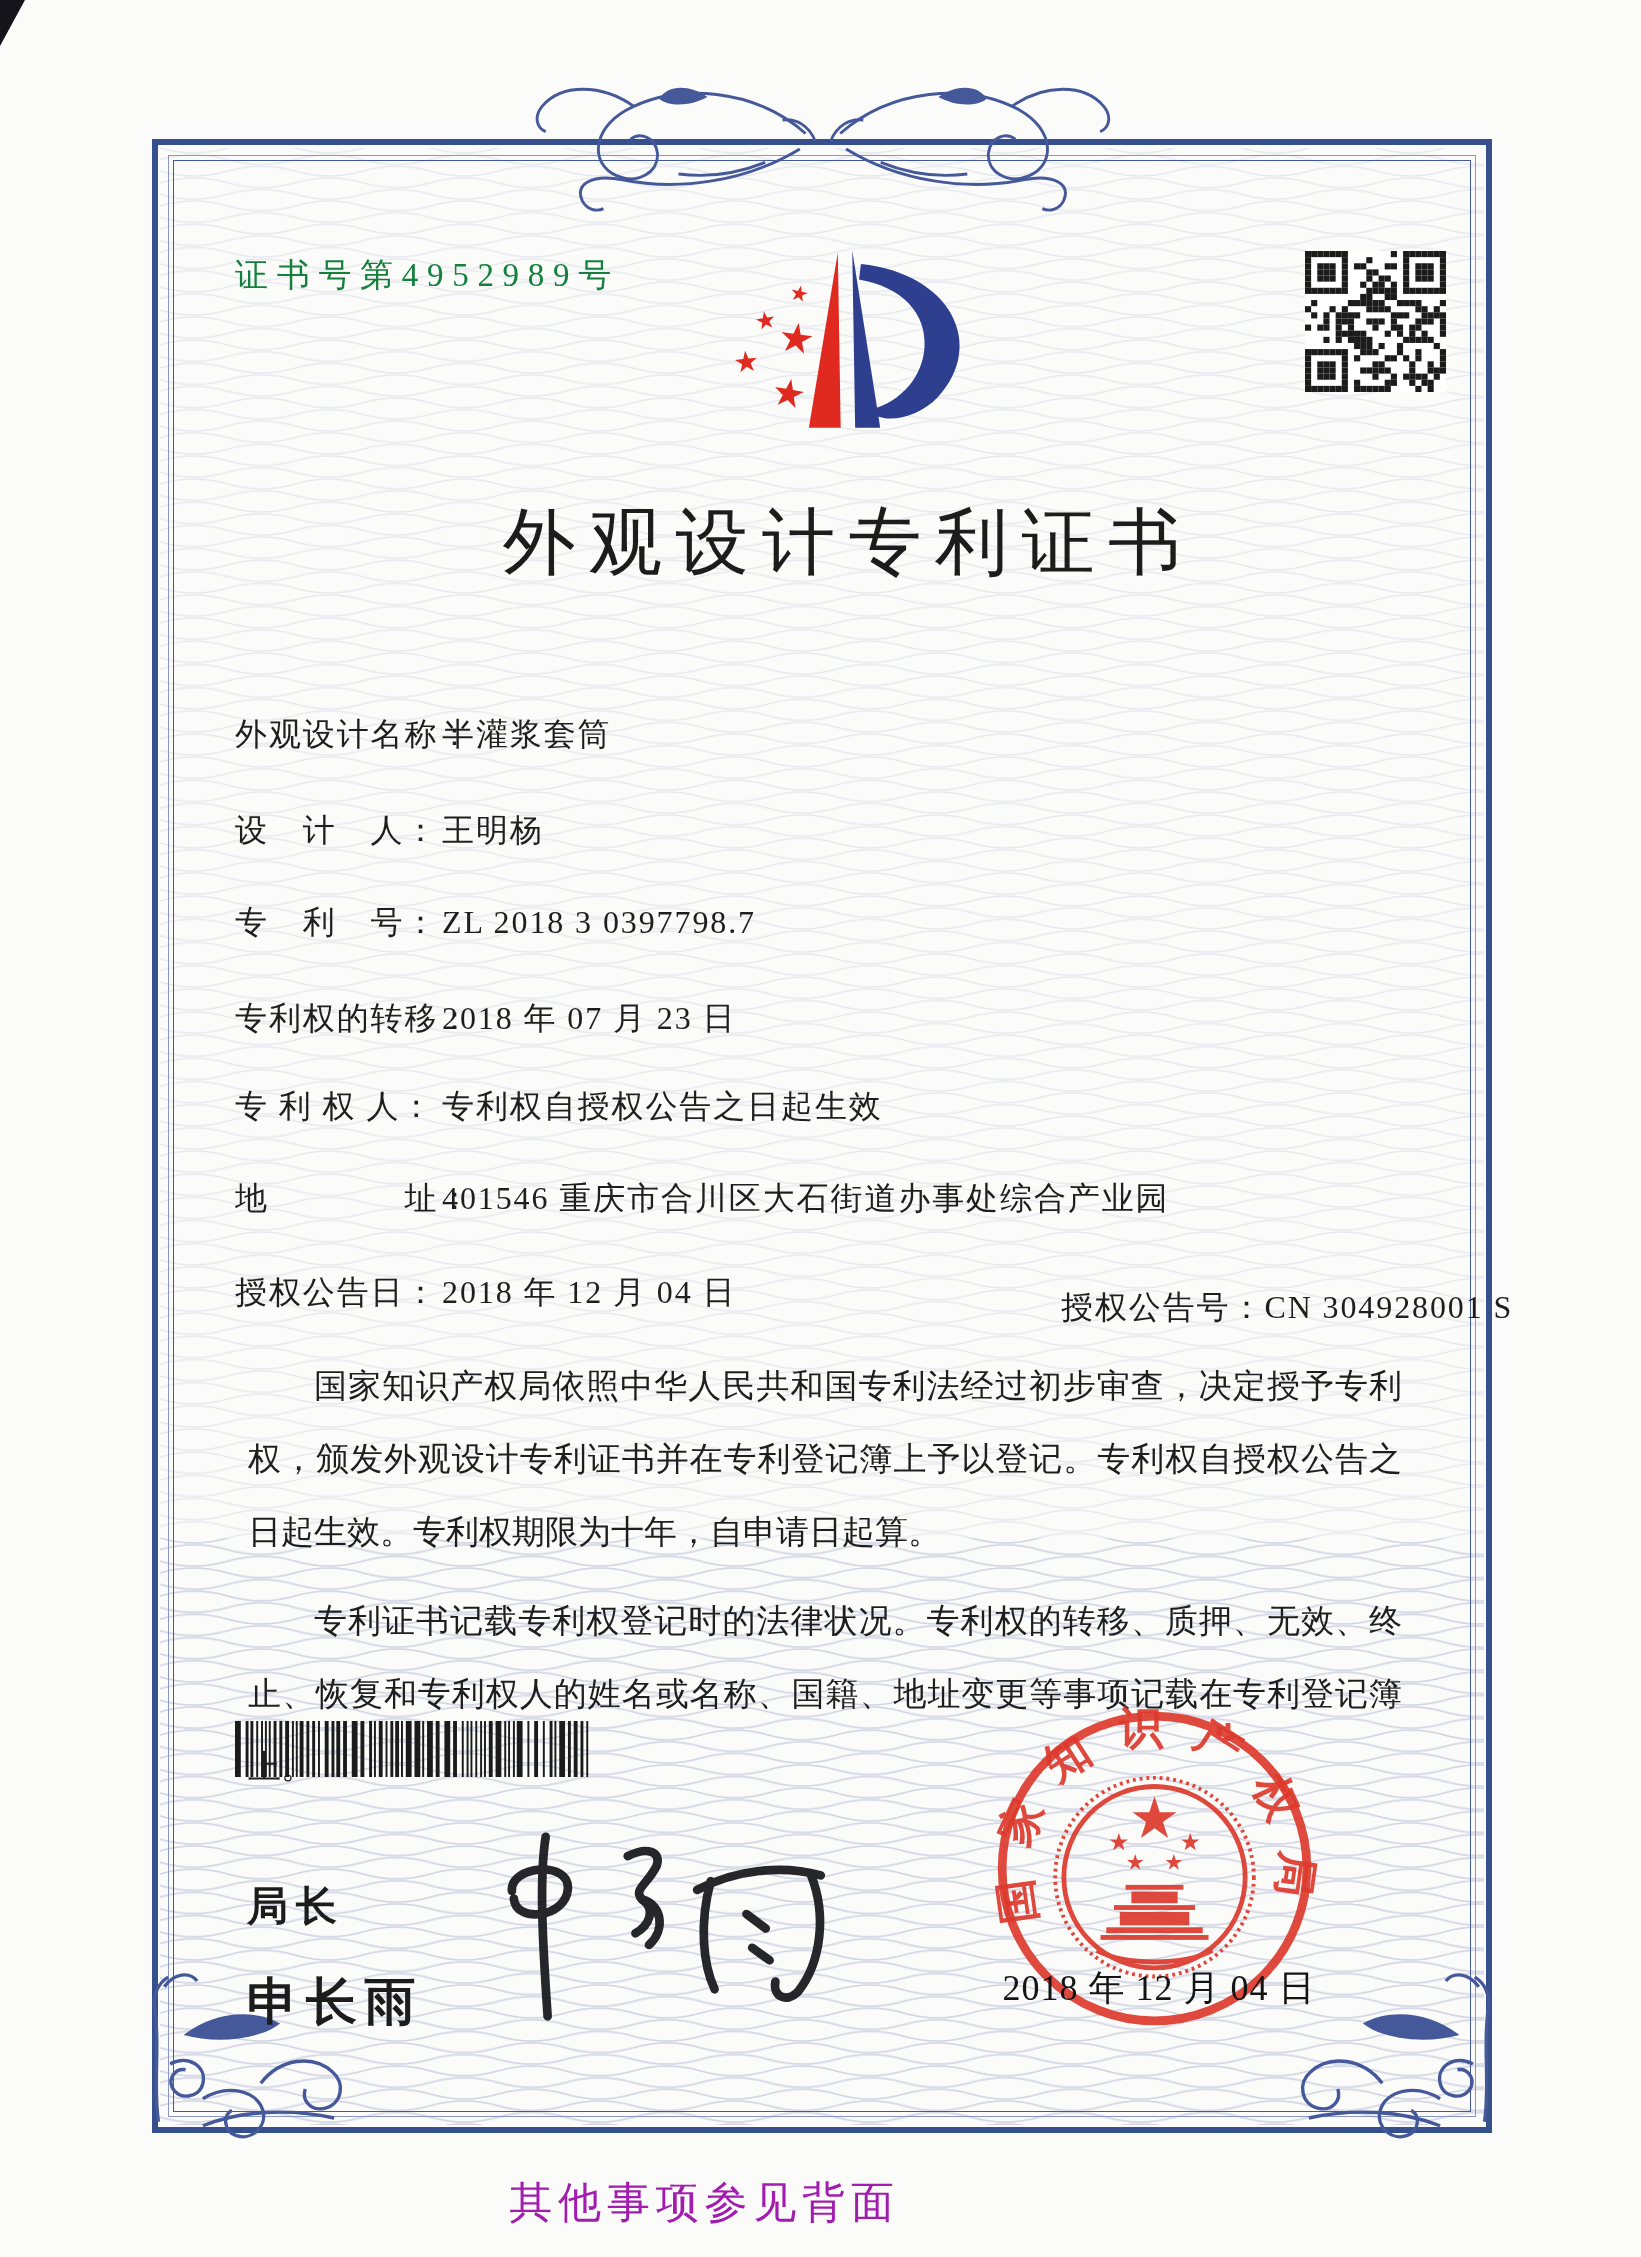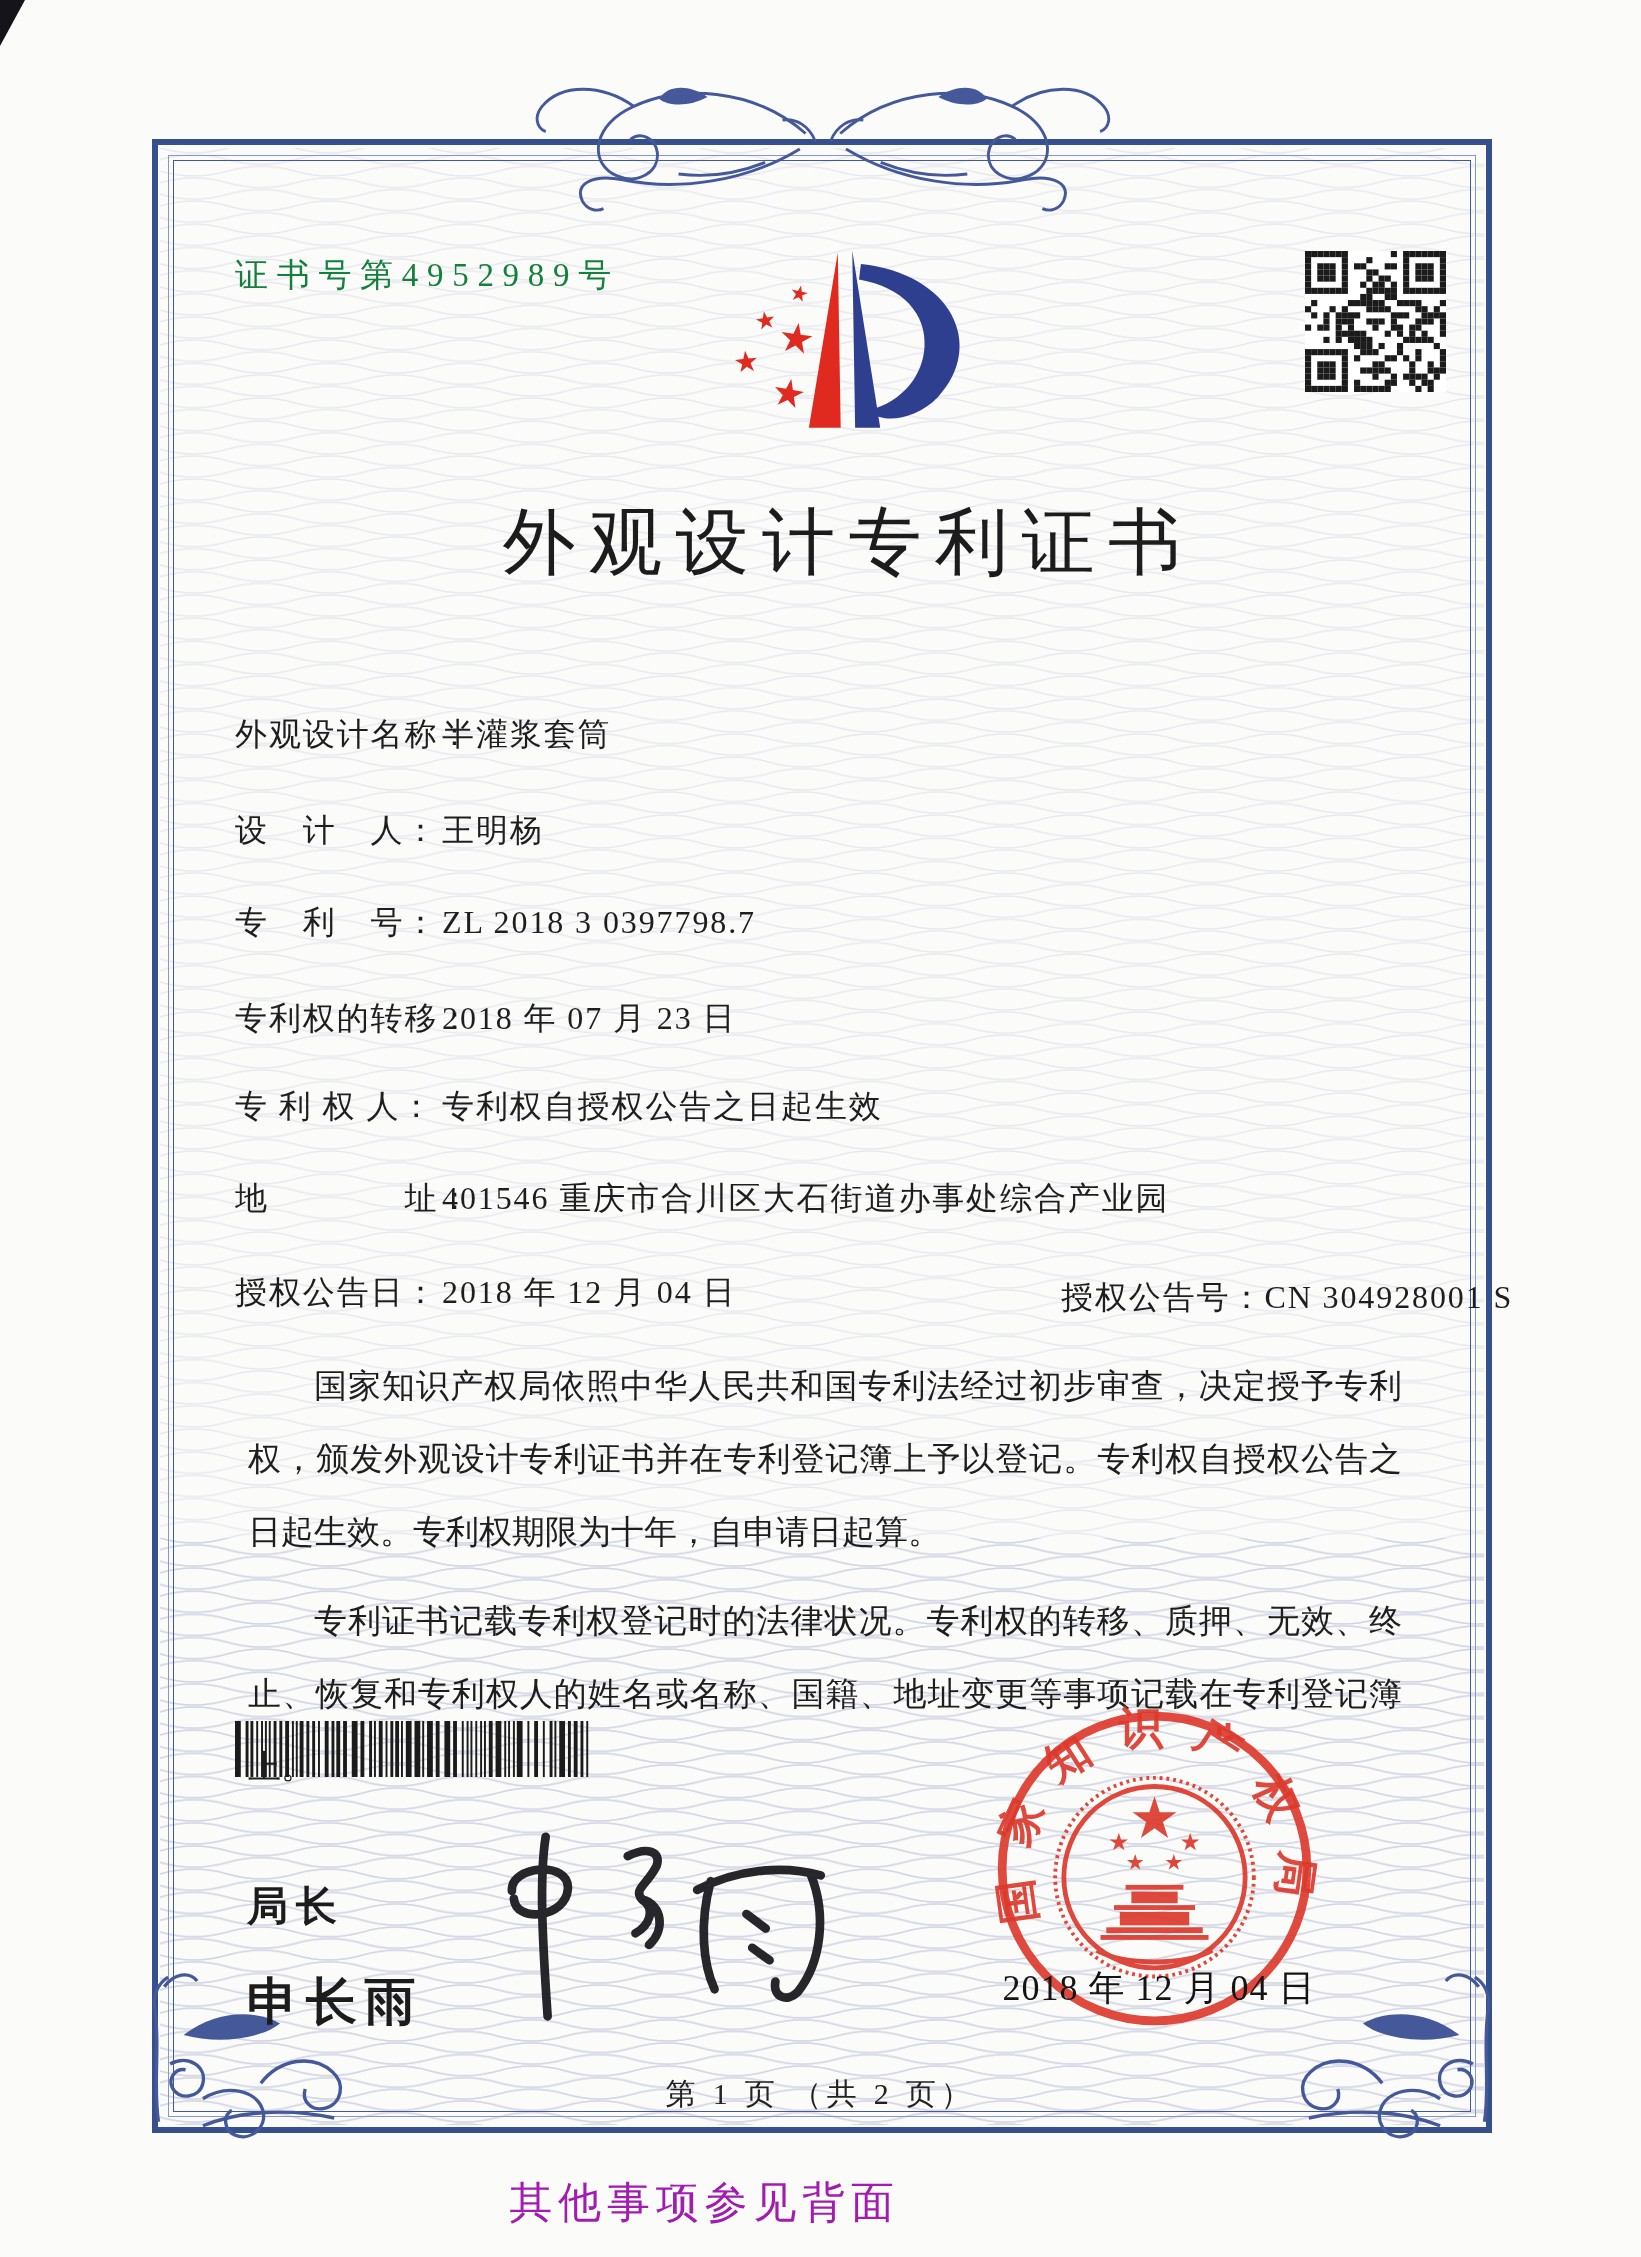--- a/index.html
+++ b/index.html
@@ -19,21 +19,21 @@
   
   .cert-no{position:absolute;left:235px;top:253px;font-size:33px;letter-spacing:8.7px;
       color:#15803d;z-index:3;}
   .logo{position:absolute;left:714px;top:239px;z-index:3;}
   .qr{position:absolute;left:1305px;top:251px;z-index:3;}
   .title{position:absolute;left:0;top:494px;width:1641px;text-align:center;
       font-size:73px;font-weight:normal;letter-spacing:13.5px;color:#1c1c1c;z-index:3;padding-left:28px;}
   .row{position:absolute;left:235px;font-size:32px;color:#1e1e1e;letter-spacing:1.9px;
       white-space:nowrap;z-index:3;}
   .row .lab{display:inline-block;width:207px;}
-  .grant2{position:absolute;left:826px;top:5px;}
+  .grant2{position:absolute;left:826px;top:15px;}
   .body-text{position:absolute;left:232px;top:1334px;width:1186px;z-index:3;
       font-size:33px;line-height:73px;color:#1e1e1e;text-align:justify;}
   .body-text p{margin:16px;text-indent:2em;}
   .barcode{position:absolute;left:235px;top:1721px;z-index:3;}
   .officer-role{position:absolute;left:247px;top:1879px;font-family:"Liberation Sans",sans-serif;
       font-size:41px;font-weight:600;color:#1c1c1c;letter-spacing:7.7px;z-index:3;}
   .officer-name{position:absolute;left:247px;top:1948px;font-family:"Liberation Sans",sans-serif;
       font-size:51px;font-weight:600;color:#1c1c1c;letter-spacing:7.7px;z-index:3;margin-top:20px;}
   .signature{position:absolute;left:454px;top:1798px;z-index:3;}
   .seal{position:absolute;left:979px;top:1692px;z-index:4;}
@@ -527,17 +527,16 @@
         <rect x="146" y="228" width="72" height="14"></rect>
         <rect x="132" y="244" width="100" height="6"></rect>
         <rect x="126" y="252" width="112" height="5"></rect>
       </g>
       <path d="M122,268 C152,284 212,284 242,268" fill="none" stroke="#dd392d" stroke-width="5"></path>
     </g>
   </svg>
   <div class="seal-date">2018 年 12 月 04 日</div>
 
   
-  <div class="page-info">第 1 页 （共 2 页）</div>
   <div class="back-note">其他事项参见背面</div>
 
 </div>
 
 
 </body></html>

